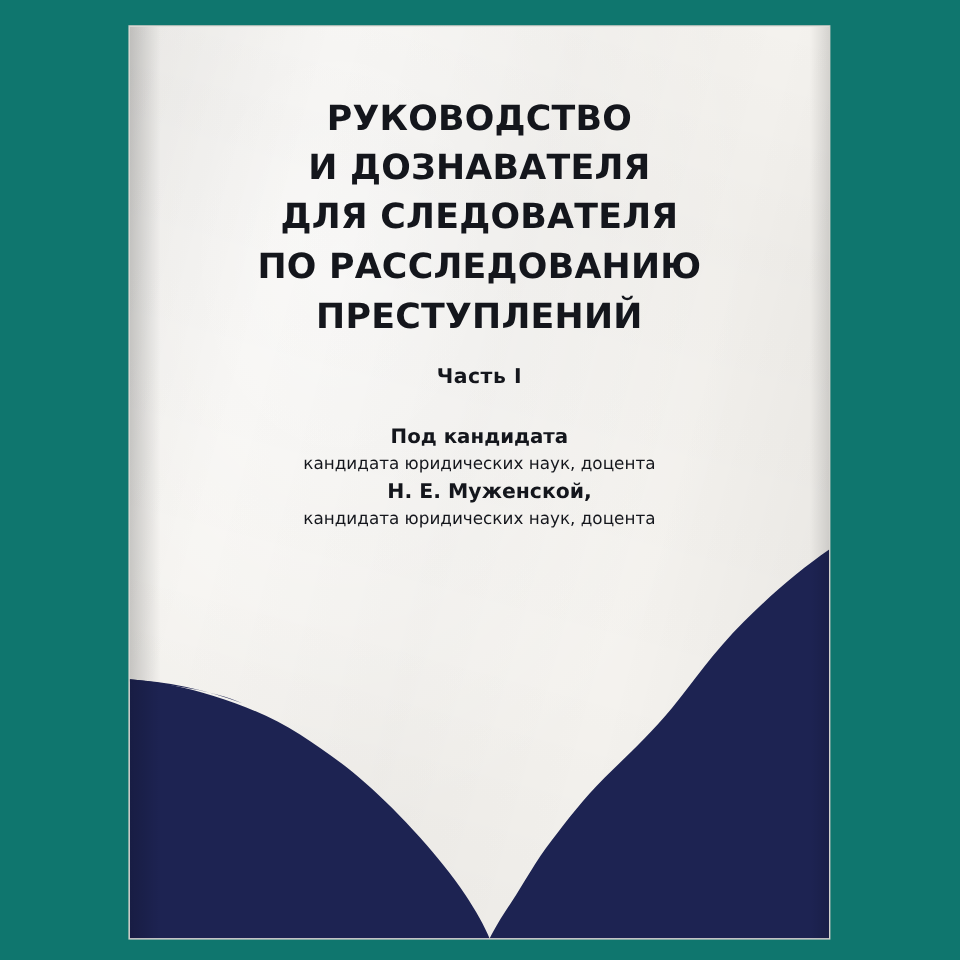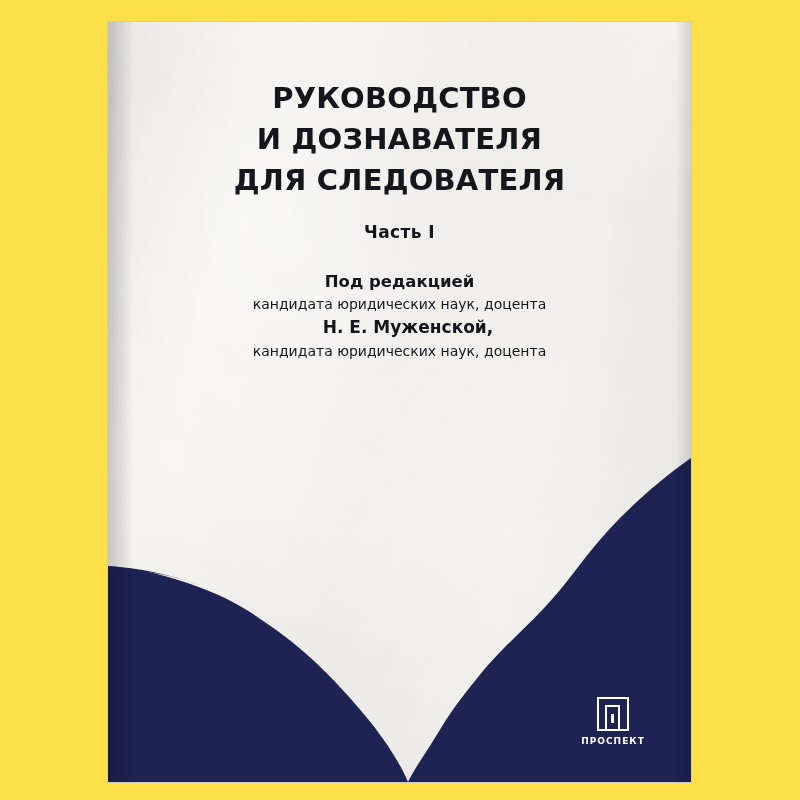--- a/index.html
+++ b/index.html
@@ -11,21 +11,21 @@
     width: 800px;
     height: 800px;
     overflow: hidden;
     font-family: "DejaVu Sans", sans-serif;
   }
 
   #page {
     position: relative;
     width: 800px;
     height: 800px;
-    background: #fde047;
+    background: #0f766e;
   }
 
   
   .book {
     position: absolute;
     left: 108px;
     top: 22px;
     width: 583px;
     height: 760px;
     background: #f4f2ee;
@@ -166,39 +166,33 @@
                L 0 420 Z" fill="#1d2352"></path>
       <path d="M0 204 C 30 206, 62 212, 94 224 C 70 214, 36 208, 0 206 Z" fill="#1d2352"></path>
     </svg>
 
     <div class="content">
 
       <div class="title">
         <span class="line">РУКОВОДСТВО</span>
         <span class="line">И ДОЗНАВАТЕЛЯ</span>
         <span class="line">ДЛЯ СЛЕДОВАТЕЛЯ</span>
+        <span class="line">ПО РАССЛЕДОВАНИЮ</span>
+        <span class="line">ПРЕСТУПЛЕНИЙ</span>
       </div>
 
       <div class="part">Часть I</div>
 
       <div class="editors">
-        <div class="ed-strong">Под редакцией</div>
+        <div class="ed-strong">Под кандидата</div>
         <div class="ed-small">кандидата юридических наук, доцента</div>
         <div class="ed-name">Н. Е. Муженской,</div>
         <div class="ed-small">кандидата юридических наук, доцента</div>
       </div>
 
     </div>
 
-    <div class="publisher">
-      <svg class="mark" width="32" height="34" viewBox="0 0 32 34">
-        <rect x="1" y="1" width="30" height="32" fill="none" stroke="#ffffff" stroke-width="2"></rect>
-        <path d="M9 33 L9 9 L22 9 L22 33" fill="none" stroke="#ffffff" stroke-width="2"></path>
-        <rect x="14" y="17" width="3" height="9" fill="#ffffff"></rect>
-      </svg>
-      <span class="pname">ПРОСПЕКТ</span>
-    </div>
 
     <div class="spine-shadow"></div>
     <div class="right-shadow"></div>
   </div>
 
 </div>
 
 </body></html>

